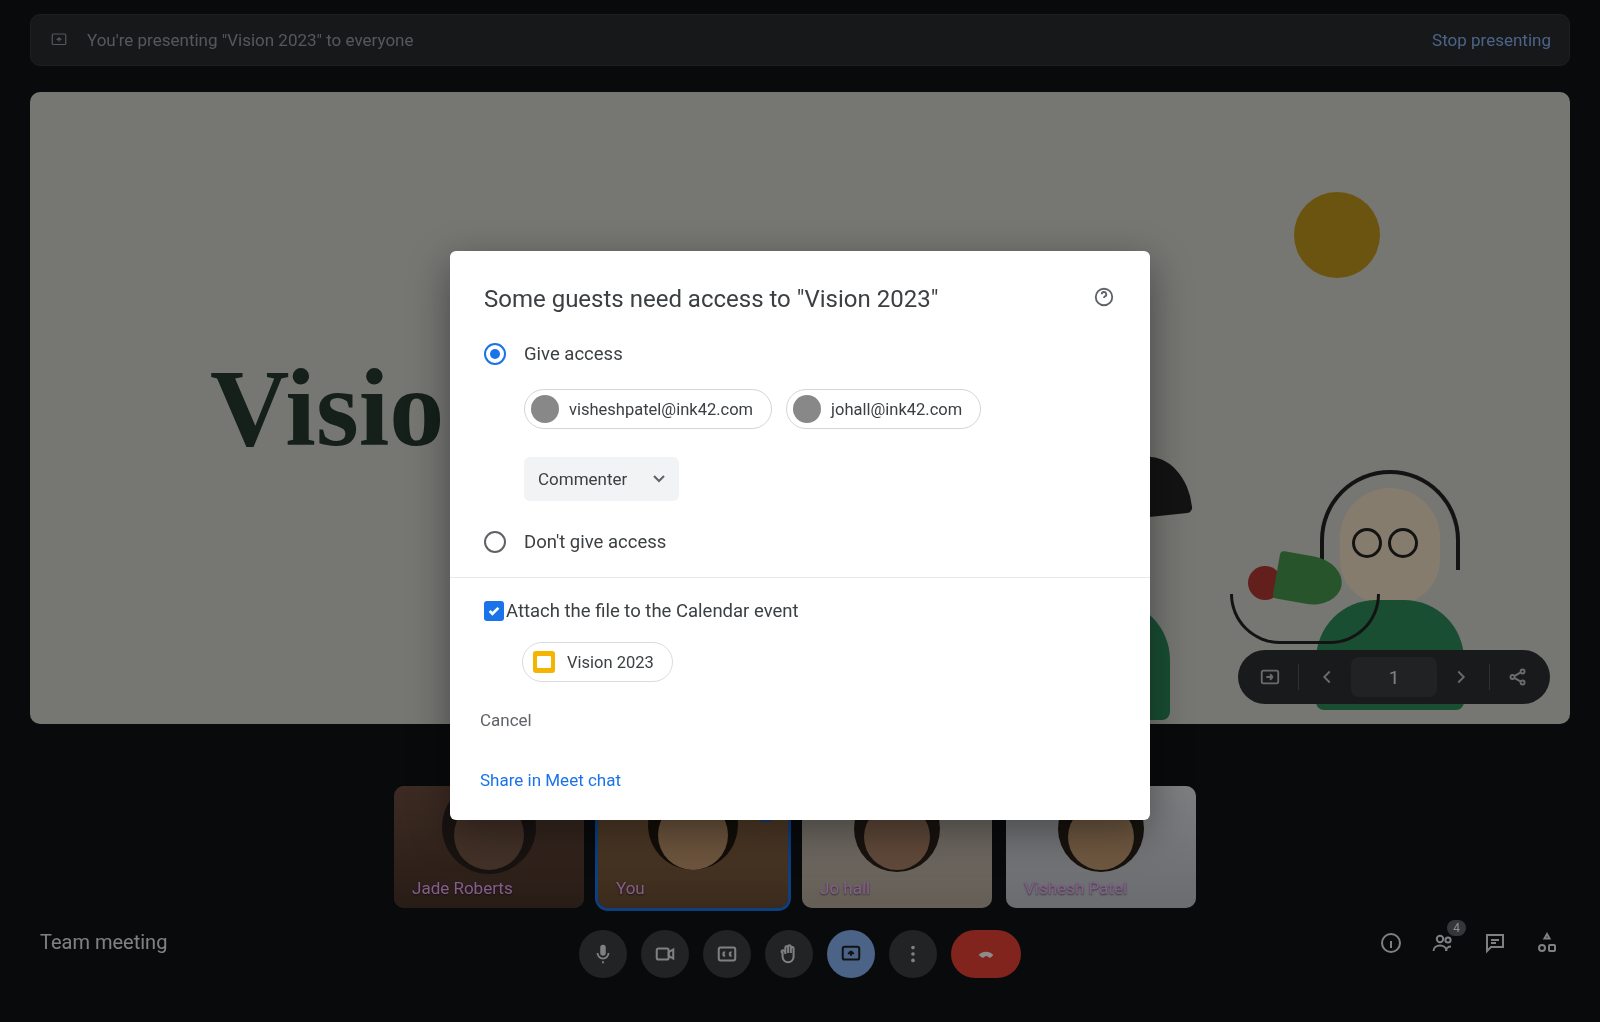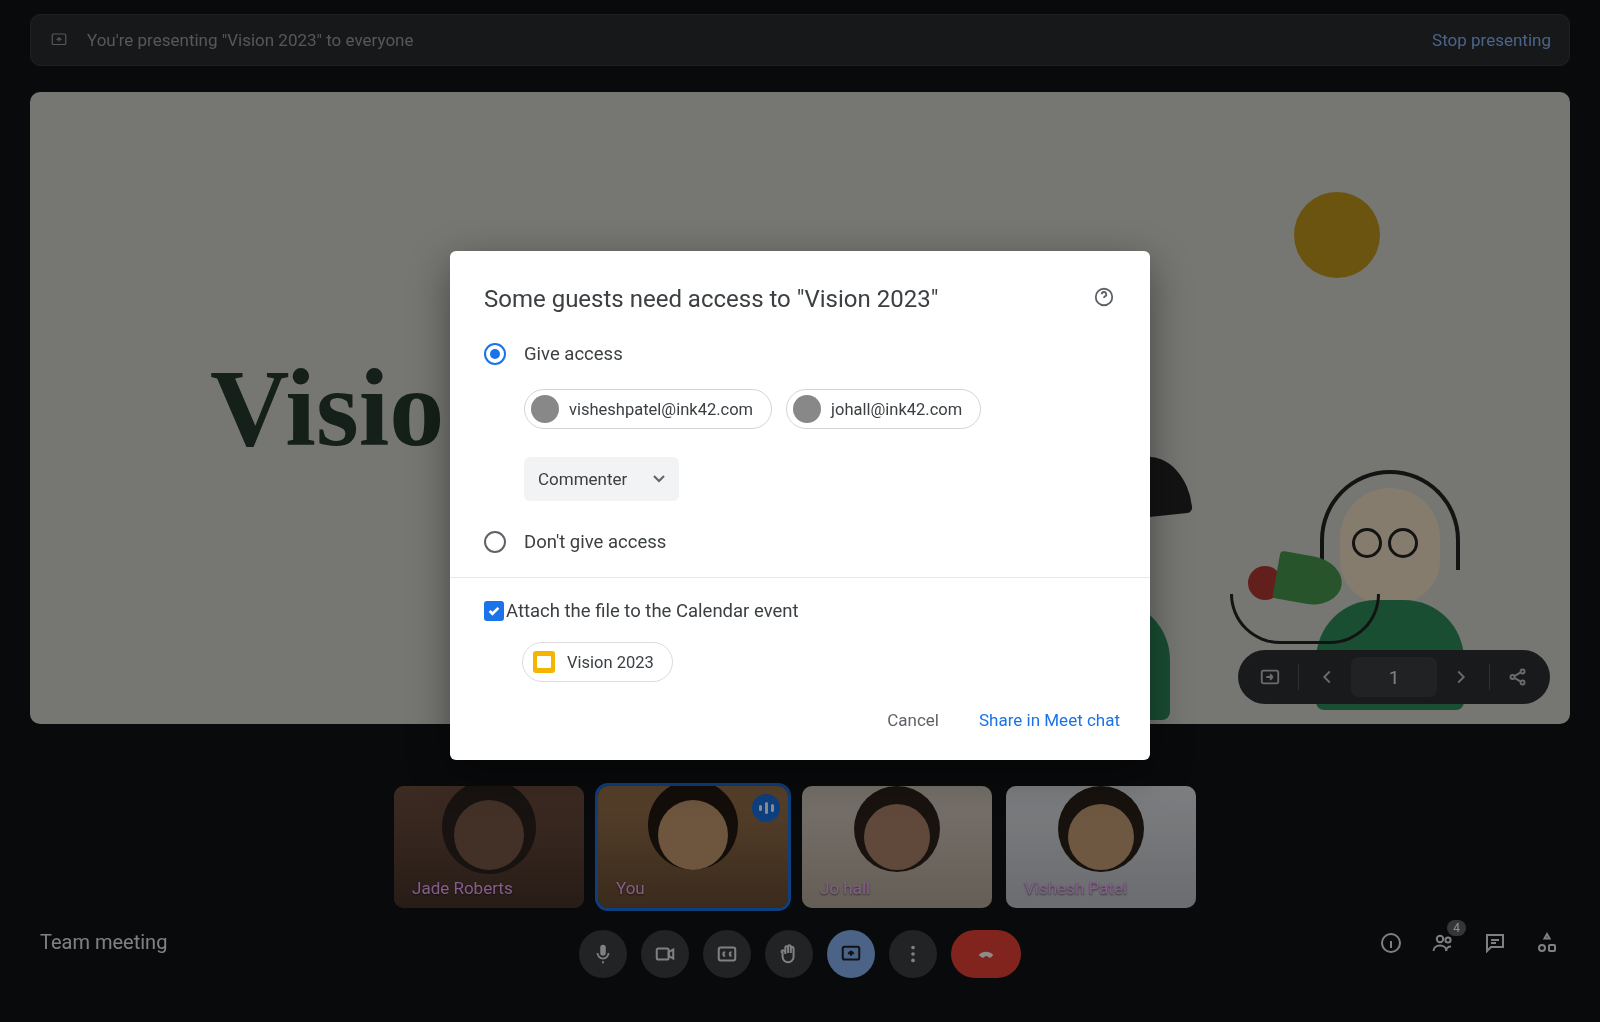--- a/index.html
+++ b/index.html
@@ -91,21 +91,21 @@
   .av2{background:linear-gradient(135deg,#7a5a47,#3b2c22);}
   .role-dd{margin:0 0 30px 40px;display:inline-flex;align-items:center;background:#f1f3f4;border-radius:6px;padding:12px 14px;gap:26px;color:#3c4043;font-size:17px;}
   .role-dd svg{width:12px;height:8px;}
   .dlg-sep{height:1px;background:#e6e8eb;margin:12px -34px 22px -34px;}
   .attach-row{display:flex;align-items:center;gap:2px;margin-bottom:20px;}
   .chk{width:20px;height:20px;background:var(--blue2);border-radius:3px;display:flex;align-items:center;justify-content:center;}
   .chk svg{width:14px;height:14px;stroke:#fff;stroke-width:3;fill:none;}
   .file-chip{display:inline-flex;align-items:center;gap:12px;border:1px solid #dadce0;border-radius:999px;padding:8px 18px 8px 10px;margin-left:38px;font-size:16.5px;color:#3c4043;}
   .slides-ico{width:22px;height:22px;background:#f4b400;border-radius:3px;position:relative;}
   .slides-ico::after{content:"";position:absolute;inset:5px 4px;background:#fff;border-radius:1px;}
-  .dlg-footer{display:flex;justify-content:flex-end;gap:40px;padding:18px 30px 30px 30px;font-size:17px;}
+  .dlg-footer{display:flex;justify-content:flex-end;gap:40px;padding:18px 30px 30px 30px;font-size:17px;flex-direction:column;}
   .btn-flat{color:#5f6368;cursor:pointer;}
   .btn-primary{color:var(--blue2);cursor:pointer;}
 </style>
 </head>
 <body>
 
 <div class="banner">
   <span class="pres-icon">
     <svg viewBox="0 0 24 24">
         <rect x="3" y="4" width="18" height="14" rx="1.5"></rect>

